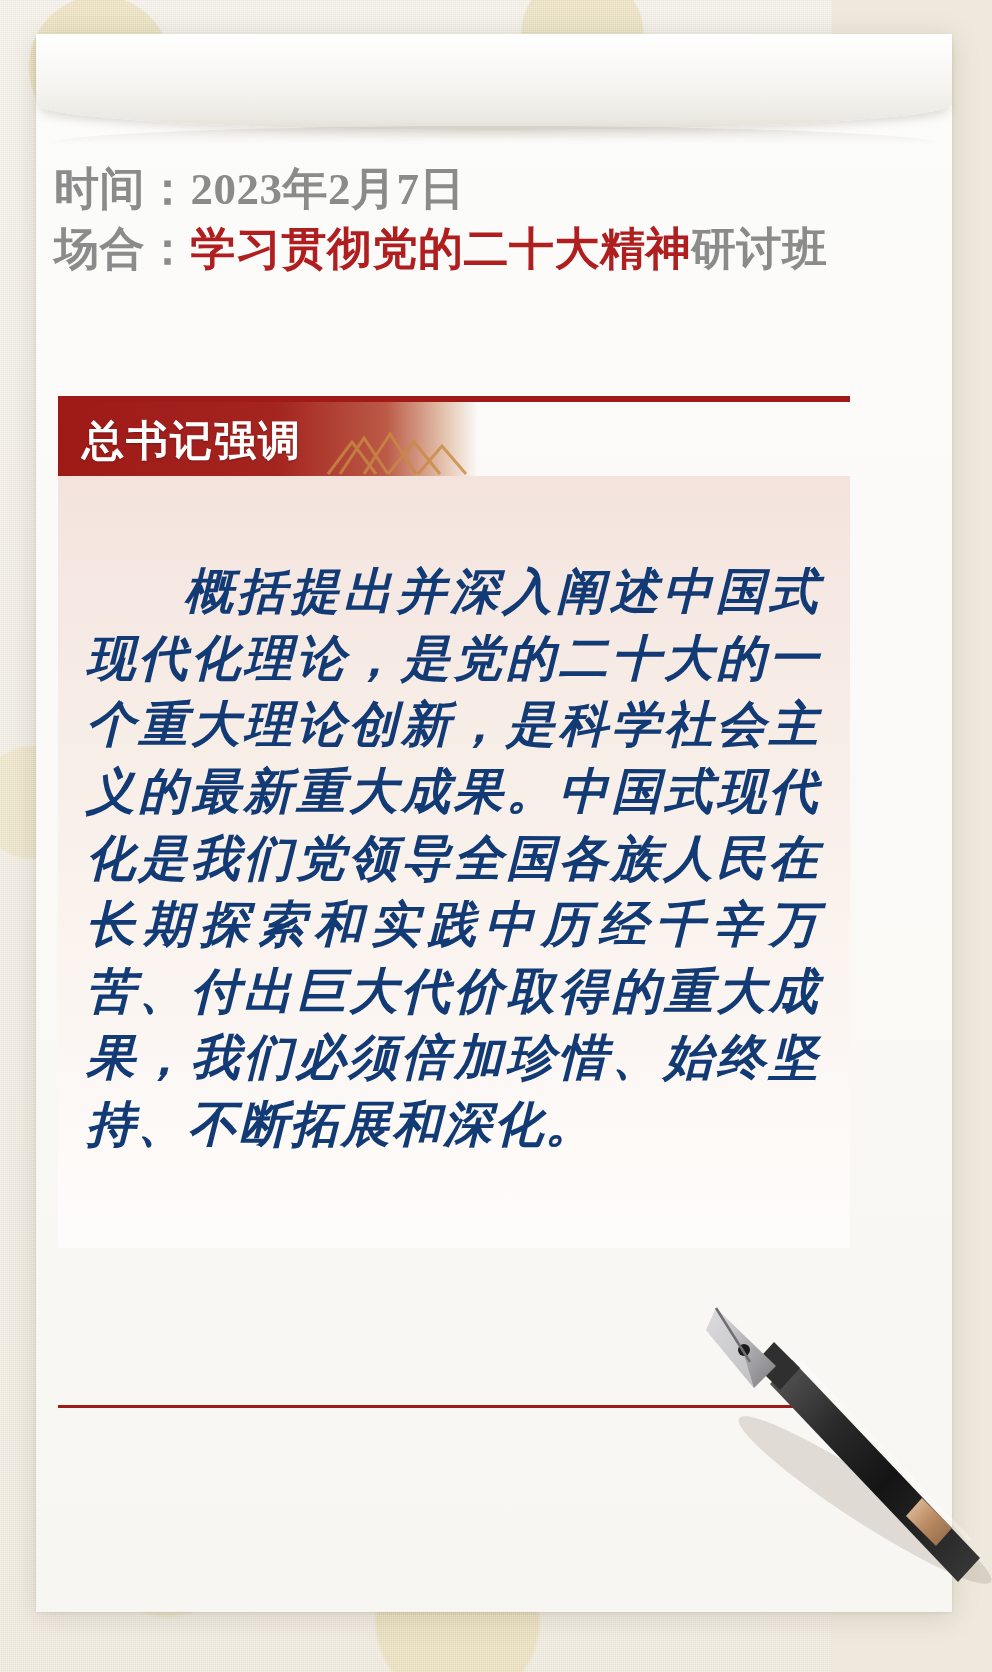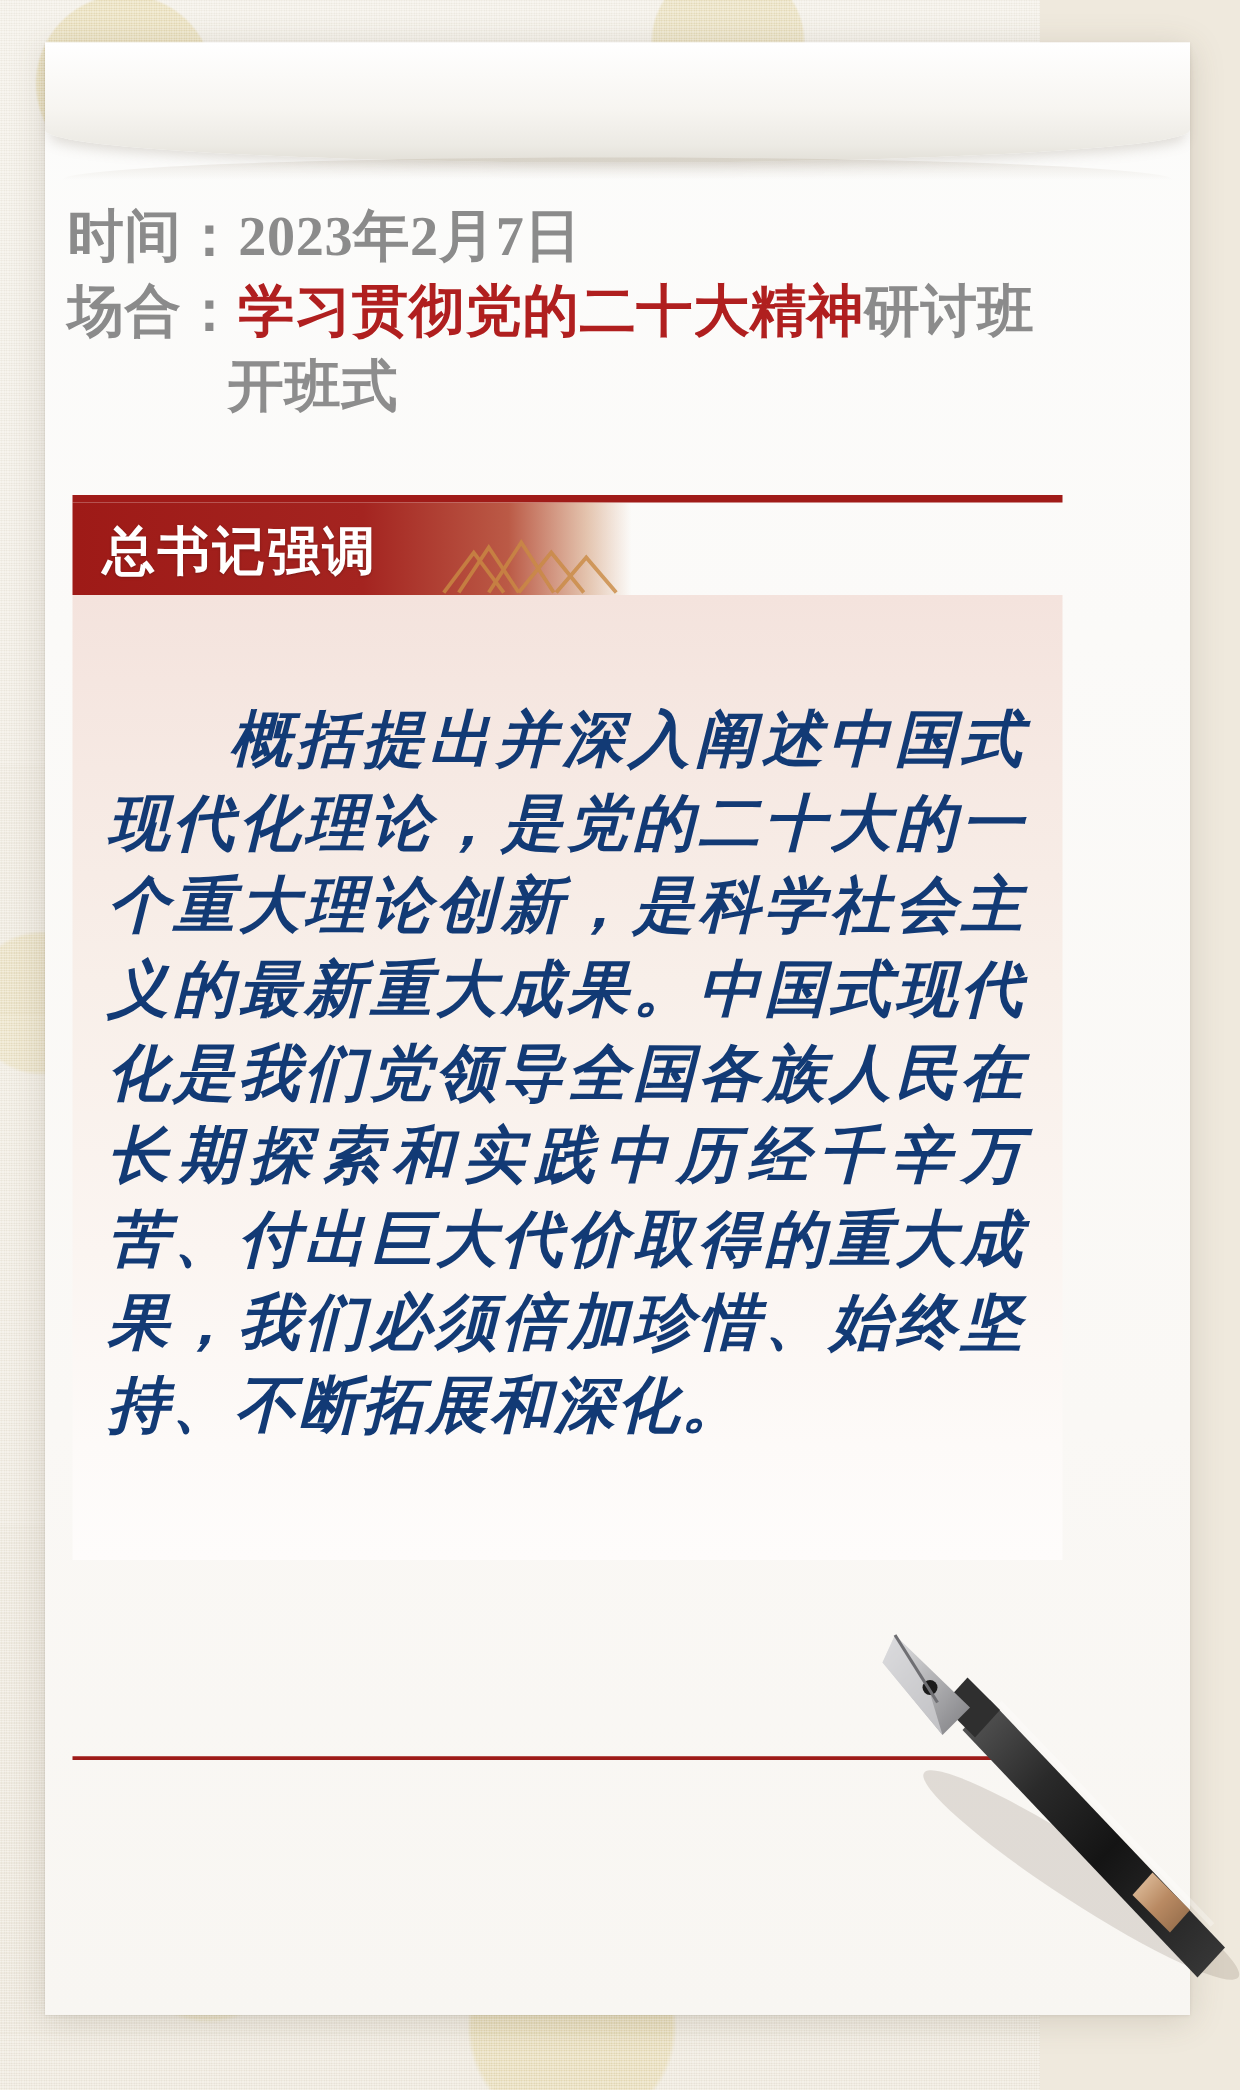--- a/index.html
+++ b/index.html
@@ -117,21 +117,20 @@
     height: 6px;
     width: 792px;
     background: #a01b18;
   }
   .ribbon {
     position: relative;
     height: 74px;
     width: 420px;
     background: linear-gradient(90deg, #9e1a17 0%, #a42420 52%, #bb5a46 78%, rgba(208,150,112,0.55) 92%, rgba(226,201,170,0) 100%);
     overflow: hidden;
-    padding-left: 27px;
   }
   .ribbon-title {
     position: absolute;
     left: 24px;
     top: 11px;
     color: #ffffff;
     font-family: "Liberation Serif", "DejaVu Serif", serif;
     font-weight: 700;
     font-size: 42px;
     letter-spacing: 2px;
@@ -194,21 +193,20 @@
     <div class="card-curl"></div>
     <div class="card-curl-shadow"></div>
   </div>
 
   <div class="meta">
     <span class="meta-row">
       <span class="meta-label">时间：</span><span class="meta-value">2023年2月7日</span>
     </span>
     <span class="meta-row meta-row2">
       <span class="meta-label">场合：</span><span class="hl">学习贯彻党的二十大精神</span><span class="meta-value">研讨班</span>
-      <span class="meta-indent">开班式</span>
     </span>
   </div>
 
   <div class="quote-wrap">
     <div class="quote-topline"></div>
     <div class="ribbon">
       <span class="ribbon-title">总书记强调</span>
       <svg class="ribbon-deco" viewBox="0 0 150 56">
         <g fill="none" stroke="#c98a43" stroke-width="3" opacity="0.85">
           <path d="M2 54 L26 22 L50 54"></path>

